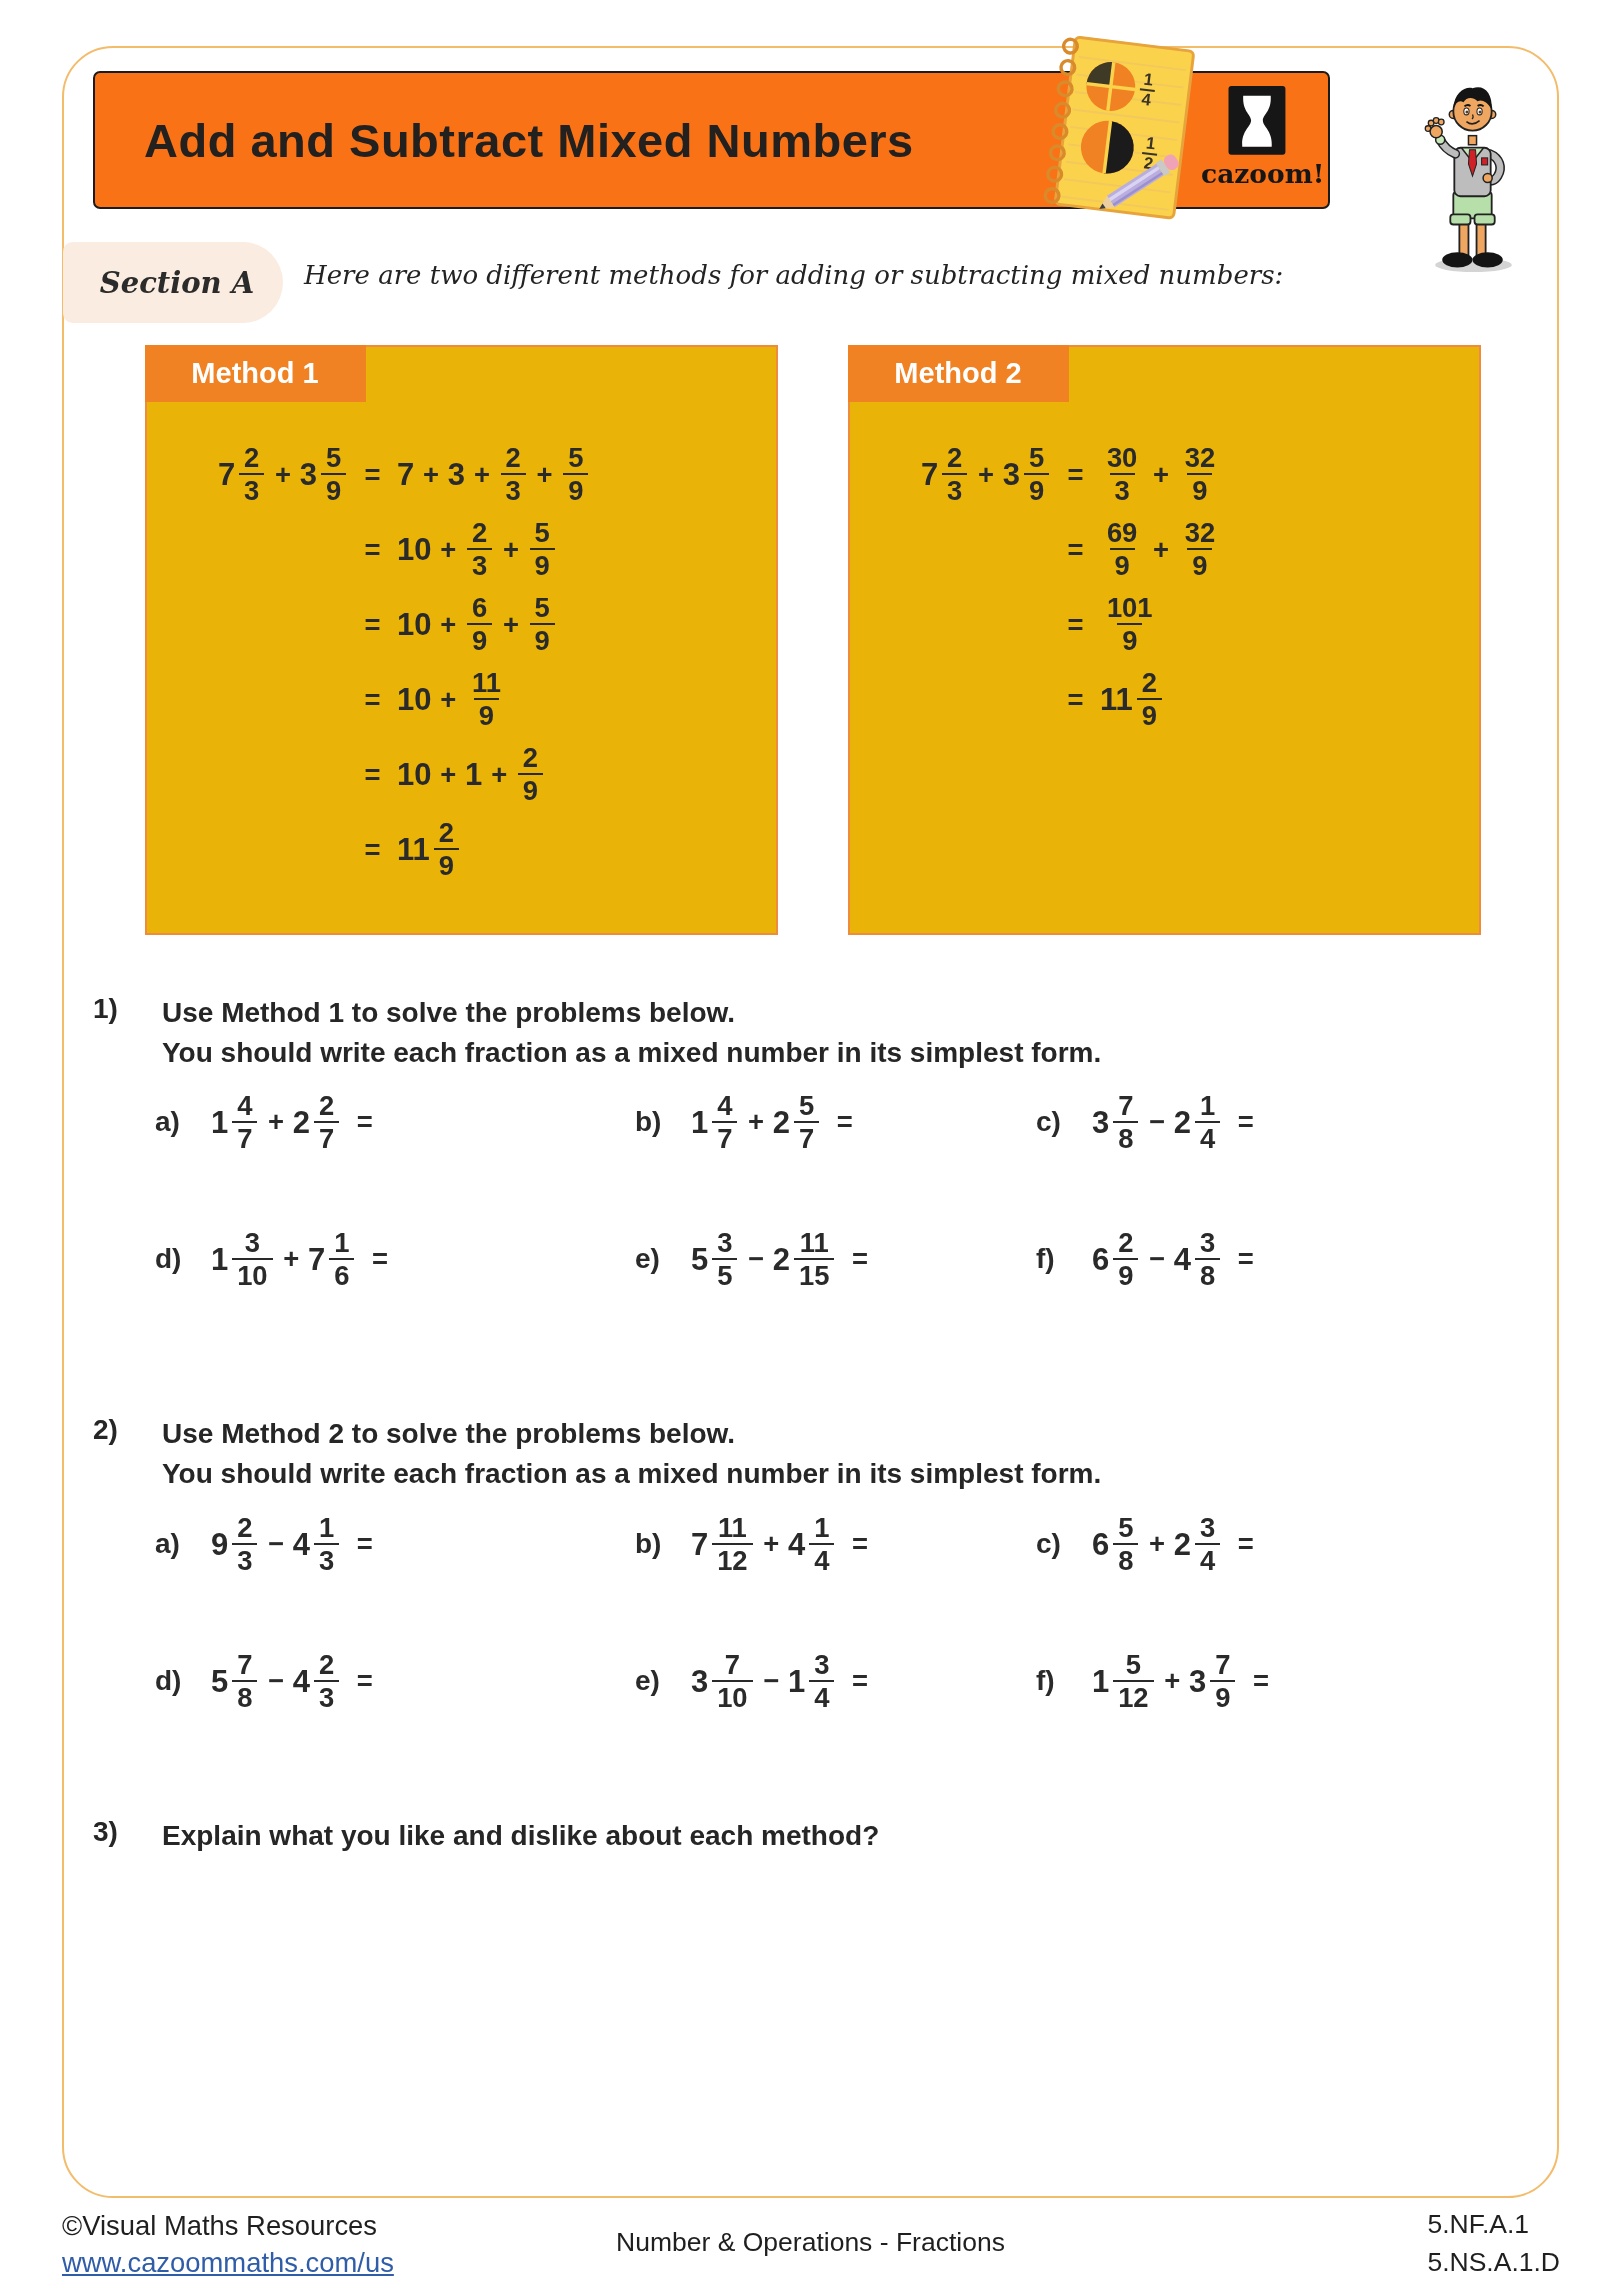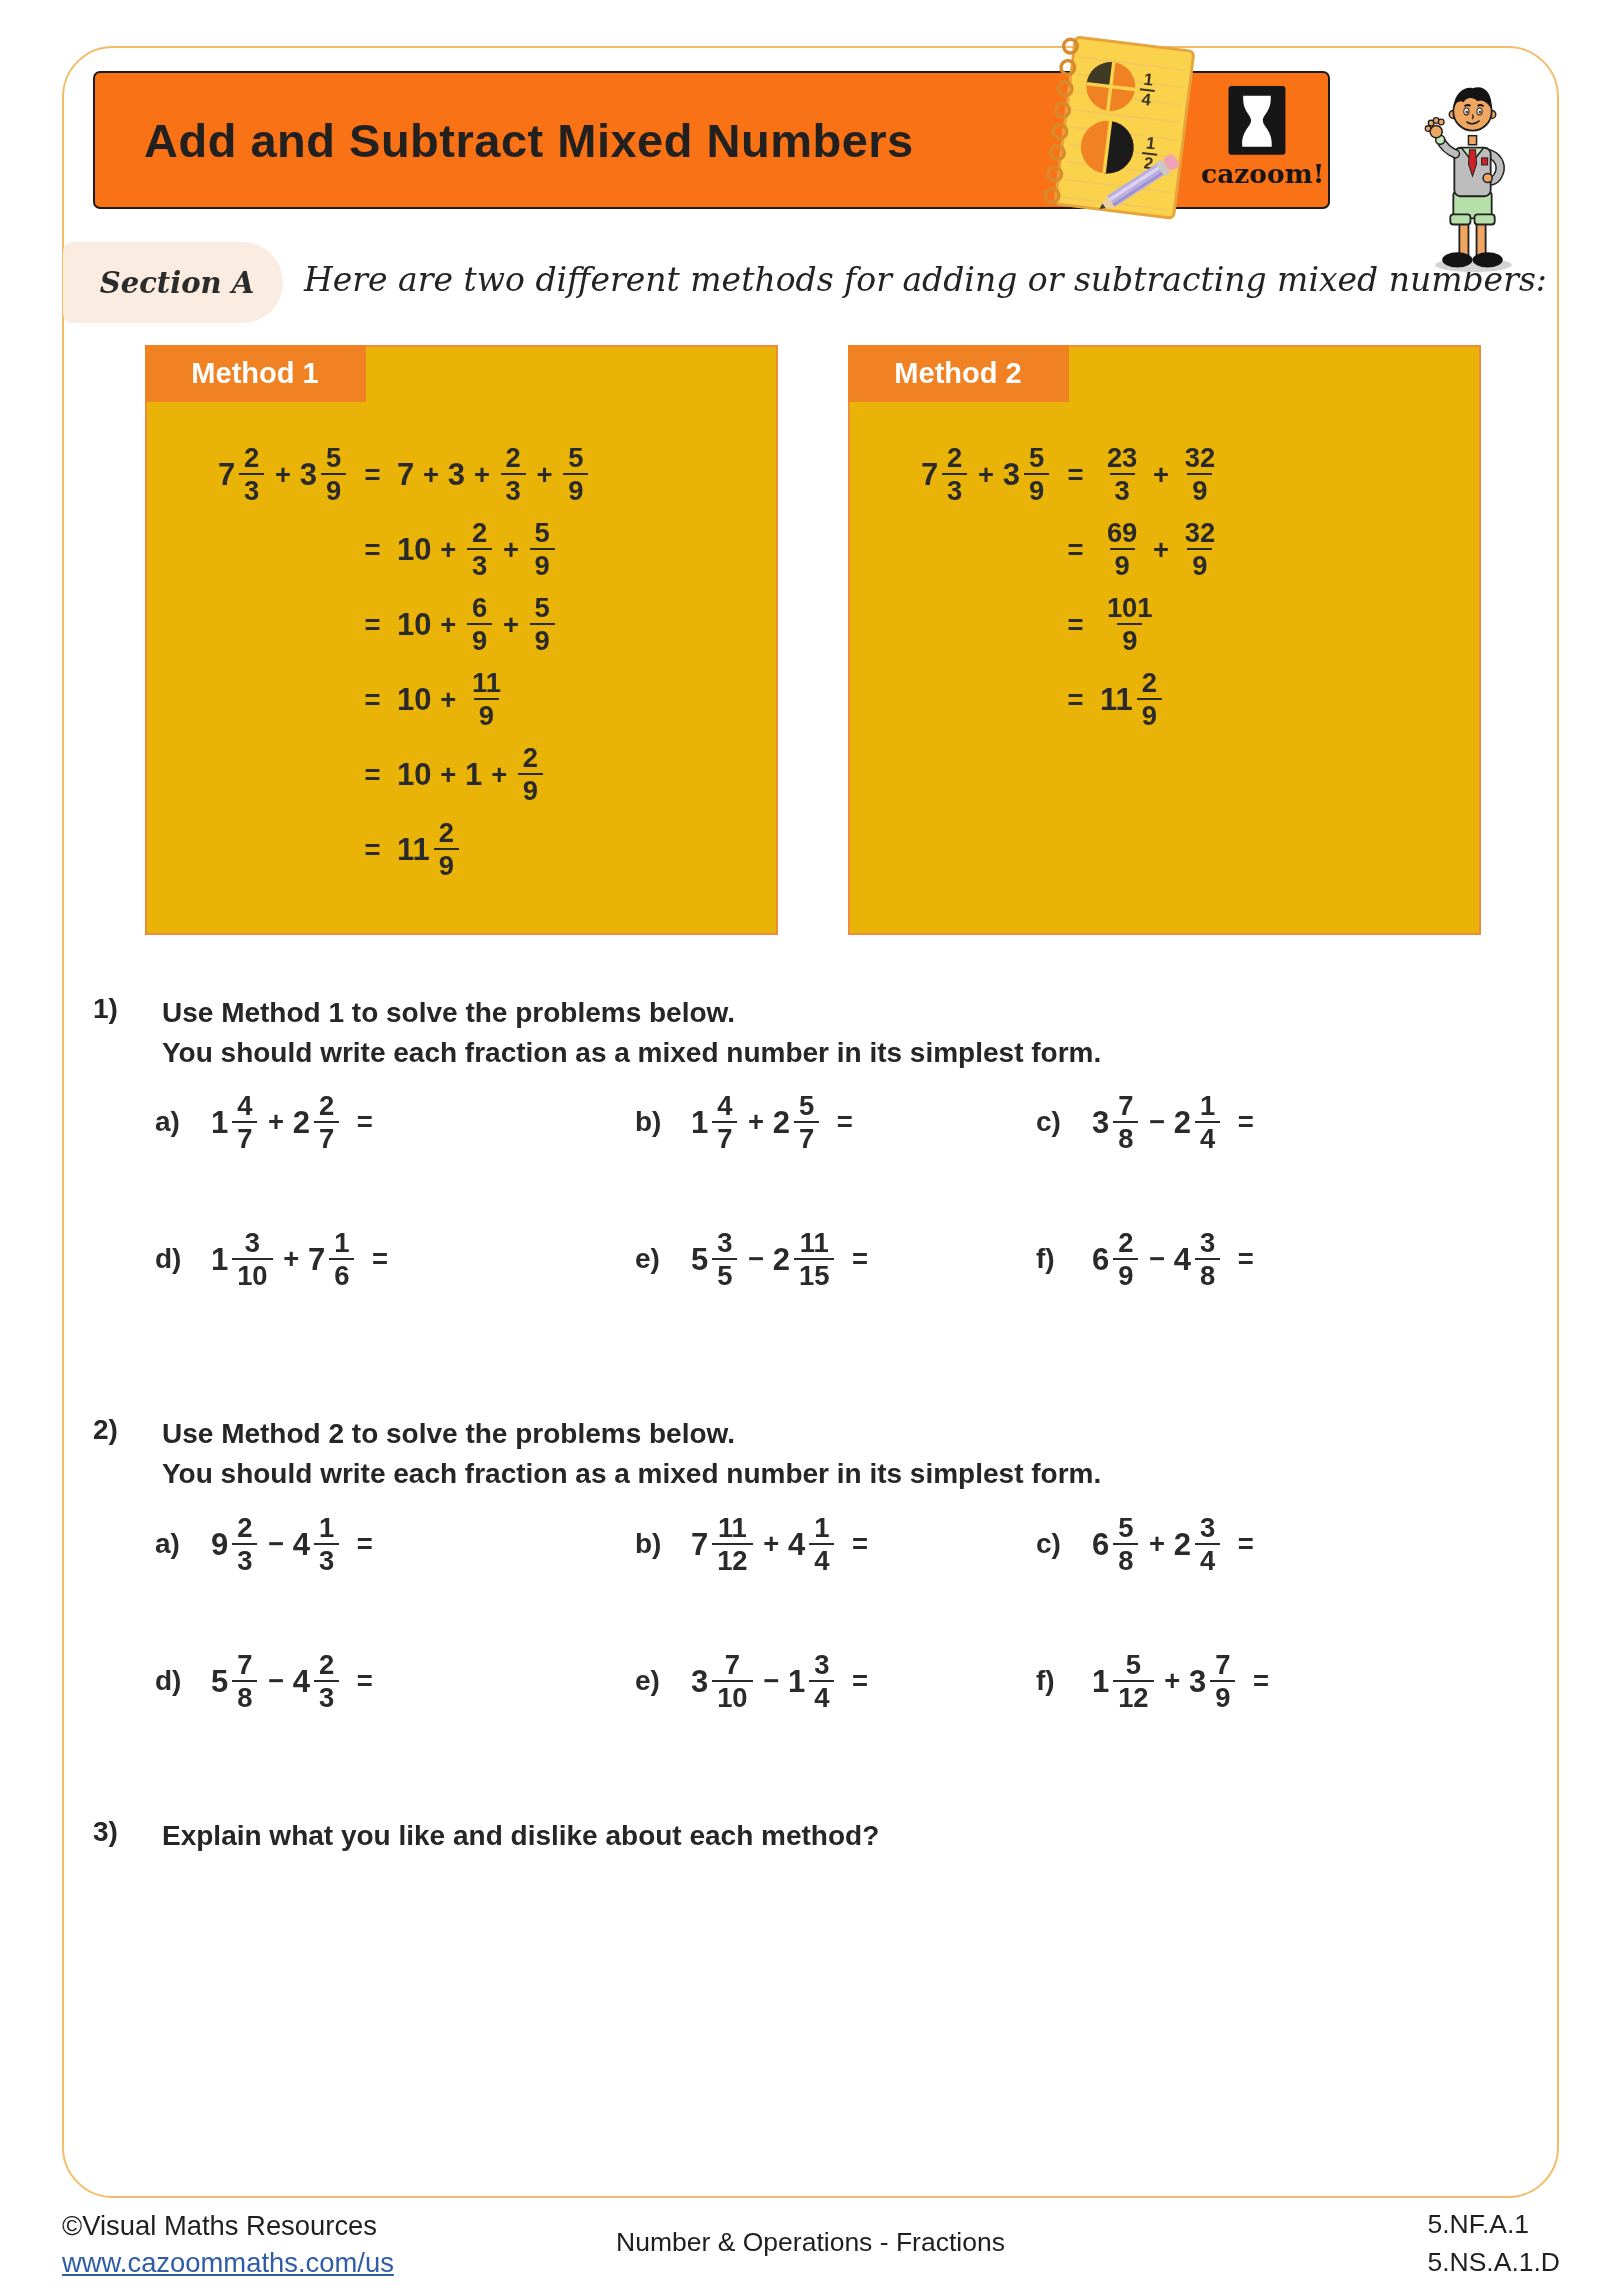--- a/index.html
+++ b/index.html
@@ -30,21 +30,21 @@
 
   .mascot{position:absolute;left:1419px;top:65px;width:106px;height:212px;z-index:3;}
 
   
   .section-pill{position:absolute;left:63px;top:242px;width:220px;height:81px;
                 background:#FAECE0;border-radius:9.8px 41px 41px 9.8px;z-index:1;
                 display:flex;align-items:center;justify-content:center;}
   .section-label{font-family:"DejaVu Serif",serif;font-style:italic;font-weight:bold;
                  font-size:29px;color:#2b2b2b;margin-left:8px;}
   .section-intro{position:absolute;left:304px;top:260px;font-family:"DejaVu Serif",serif;
-                 font-style:italic;font-size:33px;color:#232323;white-space:nowrap;}
+                 font-style:italic;font-size:26px;color:#232323;white-space:nowrap;}
 
   
   .method-box{position:absolute;top:345px;width:629px;height:586px;background:#eab308;
               border:2.5px solid #EE8B3D;}
   #method1{left:145px;}
   #method2{left:848px;}
   .method-tab{position:absolute;left:-2.5px;top:-2.5px;width:221px;height:57px;background:#F08223;
               color:#ffffff;font-size:29px;font-weight:bold;display:flex;align-items:center;
               justify-content:center;}
   .method-body{position:absolute;left:29px;top:90px;right:7.8px;}
@@ -331,21 +331,21 @@
               <span class="mnum">3</span>
               <span class="frac">
                 <span class="fn">5</span>
                 <span class="fd">9</span>
               </span>
             </span>
           </span>
           <span class="eq-sign">=</span>
           <span class="eq-right">
             <span class="frac">
-              <span class="fn">23</span>
+              <span class="fn">30</span>
               <span class="fd">3</span>
             </span>
             <span class="mop">+</span>
             <span class="frac">
               <span class="fn">32</span>
               <span class="fd">9</span>
             </span>
           </span>
         </div>
         <div class="eq-line">

